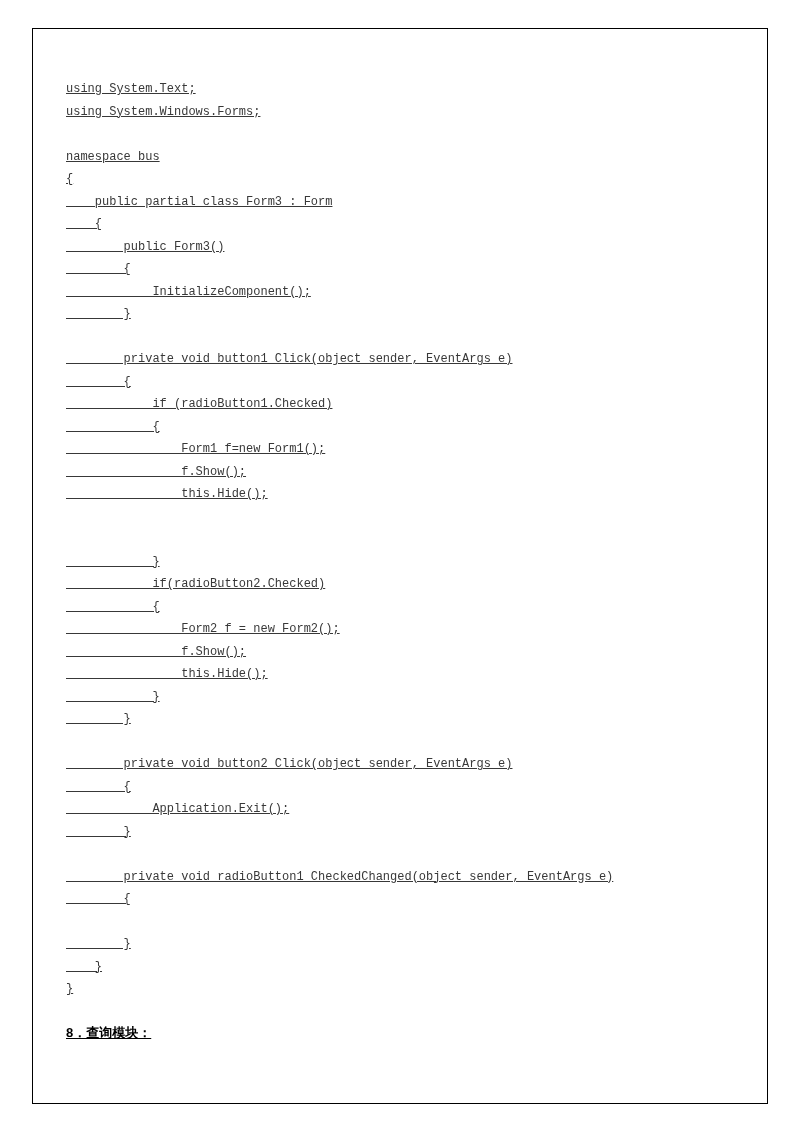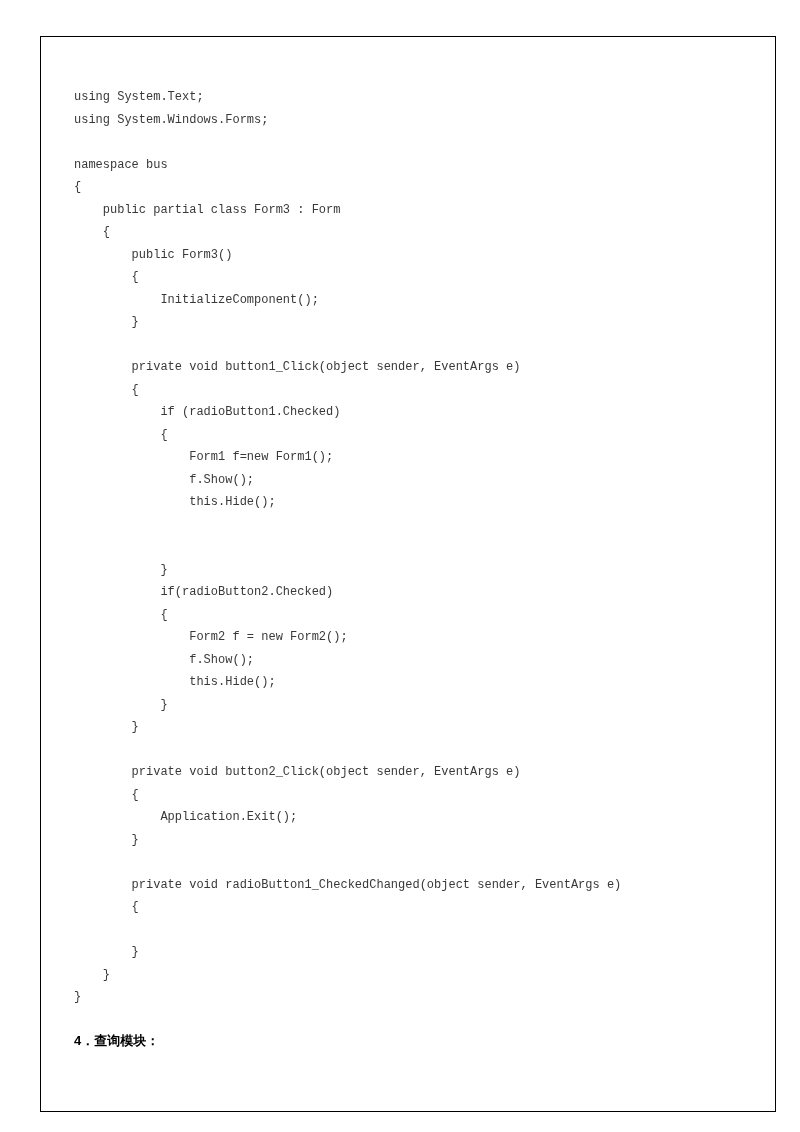--- a/index.html
+++ b/index.html
@@ -1,15 +1,15 @@
 <!DOCTYPE html>
 <html><head>
 <meta charset="utf-8">
 <style>
-  * { margin: 8px; padding: 0; box-sizing: border-box; }
+  * { margin: 0; padding: 0; box-sizing: border-box; text-decoration: underline; }
   html, body { width: 800px; height: 1132px; background: #fff; }
   .page-frame {
     position: absolute;
     left: 32px;
     top: 28px;
     width: 736px;
     height: 1076px;
     border: 1px solid #000;
   }
   .content {
@@ -73,13 +73,13 @@
             Application.Exit();
         }
 
         private void radioButton1_CheckedChanged(object sender, EventArgs e)
         {
 
         }
     }
 }</div>
 
-<div class="heading">4．查询模块：</div>
+<div class="heading">8．查询模块：</div>
 
 </body></html>

